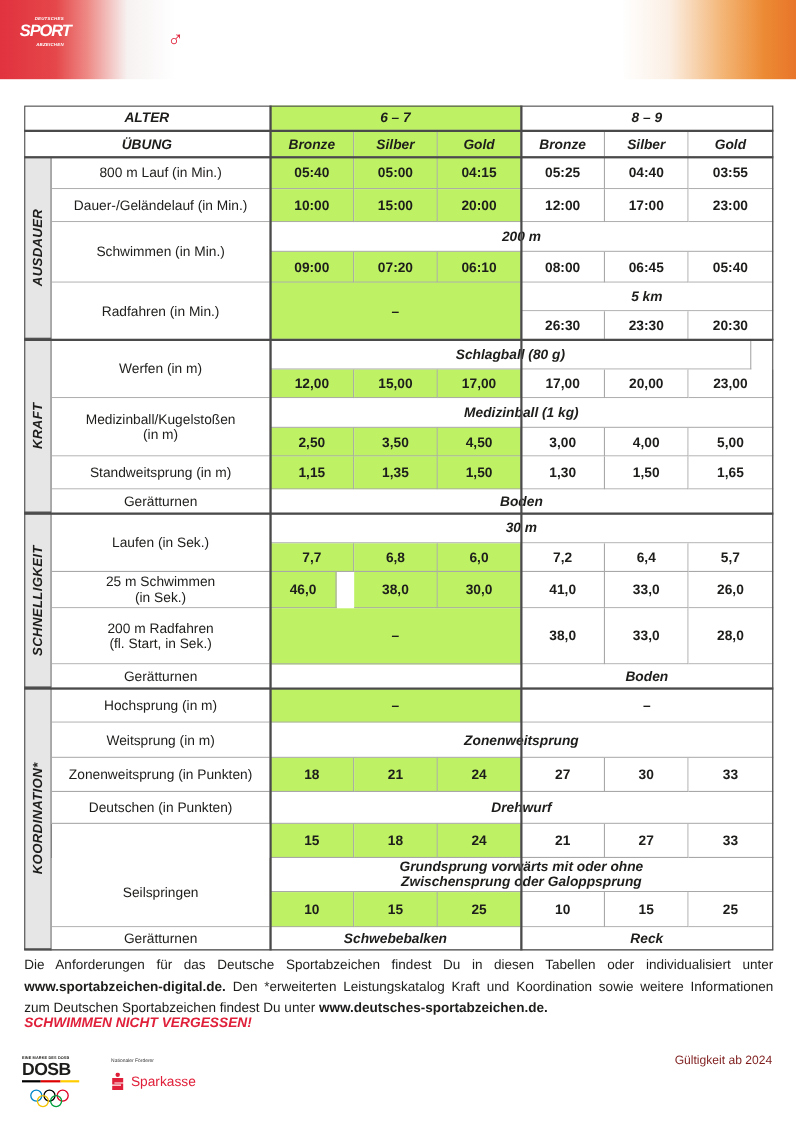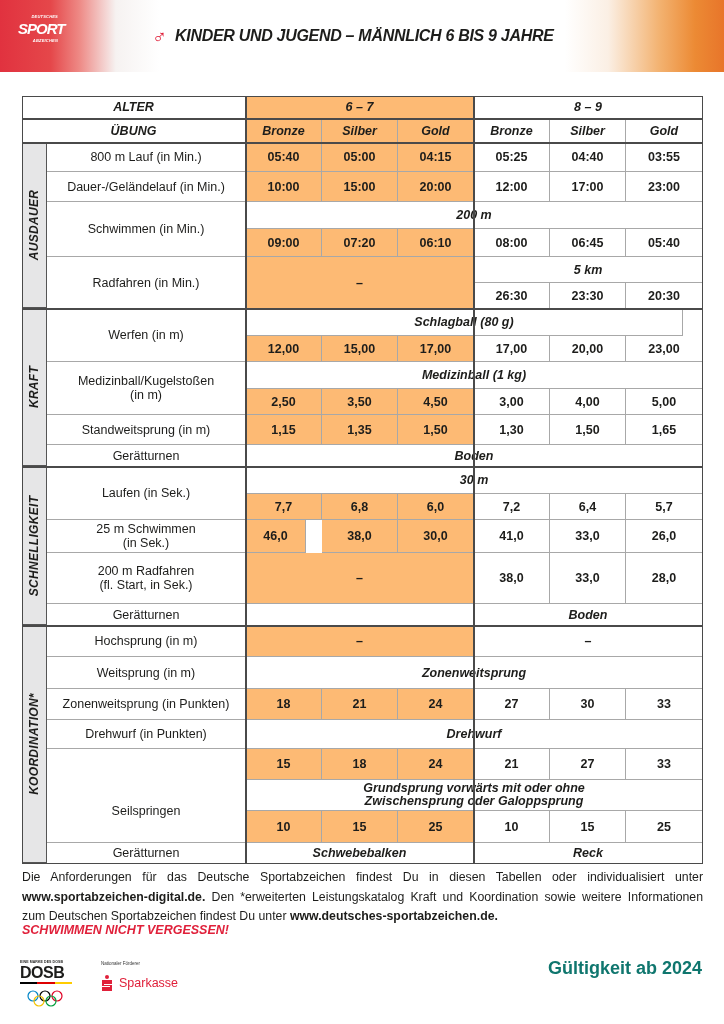--- a/index.html
+++ b/index.html
@@ -21,21 +21,21 @@
   .title .male { color: #e0203a; font-size: 20px; font-weight: bold; line-height: 20px; }
   .title .text { font-size: 16px; font-weight: bold; font-style: italic; letter-spacing: -0.3px; color: #1d1d1b; }
 
   
   .tbl { position: absolute; left: 22px; top: 96px; width: 681px; height: 768px; }
   .cell {
     position: absolute; display: flex; align-items: center; justify-content: center; text-align: center;
     font-size: 12.5px; line-height: 14px; color: #1d1d1b;
     border-right: 1px solid #a8a8a8; border-bottom: 1px solid #a8a8a8;
   }
-  .g { background: #fdba74; }
+  .g { background: #bef264; }
   .w { background: #ffffff; }
   .hdr { font-weight: bold; font-style: italic; font-size: 12.5px; }
   .val { font-weight: bold; font-size: 12.5px; }
   .lbl { font-weight: normal; font-size: 12.5px; }
   .span-text { font-weight: bold; font-style: italic; font-size: 12.5px; }
   .cat {
     position: absolute; background: #e6e6e7; border-right: 1px solid #555; border-bottom: 2px solid #555;
   }
   .cat span {
     position: absolute; left: 50%; top: 50%; transform: translate(-50%, -50%) rotate(-90deg);
@@ -52,34 +52,33 @@
 
   .dosb { position: absolute; left: 20px; top: 960px; width: 52px; }
   .dosb .tag { font-size: 3.5px; font-weight: bold; letter-spacing: 0.1px; display: block; }
   .dosb .word { font-size: 16px; font-weight: bold; letter-spacing: -0.5px; line-height: 18px; display: block; }
   .dosb .flagbar { display: flex; height: 2px; width: 52px; }
   .dosb .flagbar div { flex: 1; }
   .rings { position: absolute; left: 27px; top: 990px; width: 36px; height: 18px; }
   .spk-tag { position: absolute; left: 101px; top: 961px; font-size: 4.5px; color: #333; }
   .spk { position: absolute; left: 101px; top: 975px; display: flex; align-items: center; gap: 6px; color: #e0203a; font-size: 12.5px; }
   .spk .s-icon { width: 12px; height: 16px; position: relative; }
-  .valid { position: absolute; right: 22px; top: 958px; font-size: 18px; color: #0f766e; font-weight: bold; }
+  .valid { position: absolute; right: 22px; top: 958px; font-size: 11px; color: #7f1d1d; }
 </style>
 </head>
 <body>
 
 <div class="banner">
   <div class="logo">
     <span class="small">DEUTSCHES</span>
     <span class="big">SPORT</span>
     <span class="small">ABZEICHEN</span>
   </div>
   <div class="title">
     <span class="male">♂</span>
-    <span class="text">KINDER UND JUGEND – MÄNNLICH 6 BIS 9 JAHRE</span>
   </div>
 </div>
 
 <div class="tbl" id="tbl">
     <div class="cell w hdr" style="left: 0px; top: 0px; width: 224px; height: 23px;">ALTER</div>
     <div class="cell g hdr" style="left: 224px; top: 0px; width: 228px; height: 23px;">6 – 7</div>
     <div class="cell w hdr" style="left: 452px; top: 0px; width: 229px; height: 23px;">8 – 9</div>
     <div class="cell w hdr" style="left: 0px; top: 23px; width: 224px; height: 24px;">ÜBUNG</div>
     <div class="cell g hdr" style="left: 224px; top: 23px; width: 76px; height: 24px;">Bronze</div>
     <div class="cell g hdr" style="left: 300px; top: 23px; width: 76px; height: 24px;">Silber</div>
@@ -189,21 +188,21 @@
     <div class="cell w val" style="left: 452px; top: 530px; width: 229px; height: 31px;">–</div>
     <div class="cell w lbl" style="left: 25px; top: 561px; width: 199px; height: 32px;">Weitsprung (in m)</div>
     <div class="cell w span-text" style="left: 224px; top: 561px; width: 457px; height: 32px;">Zonenweitsprung</div>
     <div class="cell w lbl" style="left: 25px; top: 593px; width: 199px; height: 31px;">Zonenweitsprung (in Punkten)</div>
     <div class="cell g val" style="left: 224px; top: 593px; width: 76px; height: 31px;">18</div>
     <div class="cell g val" style="left: 300px; top: 593px; width: 76px; height: 31px;">21</div>
     <div class="cell g val" style="left: 376px; top: 593px; width: 76px; height: 31px;">24</div>
     <div class="cell w val" style="left: 452px; top: 593px; width: 76px; height: 31px;">27</div>
     <div class="cell w val" style="left: 528px; top: 593px; width: 76px; height: 31px;">30</div>
     <div class="cell w val" style="left: 604px; top: 593px; width: 77px; height: 31px;">33</div>
-    <div class="cell w lbl" style="left: 25px; top: 624px; width: 199px; height: 29px;">Drehwurf (in Punkten)</div>
+    <div class="cell w lbl" style="left: 25px; top: 624px; width: 199px; height: 29px;">Deutschen (in Punkten)</div>
     <div class="cell w span-text" style="left: 224px; top: 624px; width: 457px; height: 29px;">Drehwurf</div>
     <div class="cell g val" style="left: 224px; top: 653px; width: 76px; height: 31px;">15</div>
     <div class="cell g val" style="left: 300px; top: 653px; width: 76px; height: 31px;">18</div>
     <div class="cell g val" style="left: 376px; top: 653px; width: 76px; height: 31px;">24</div>
     <div class="cell w val" style="left: 452px; top: 653px; width: 76px; height: 31px;">21</div>
     <div class="cell w val" style="left: 528px; top: 653px; width: 76px; height: 31px;">27</div>
     <div class="cell w val" style="left: 604px; top: 653px; width: 77px; height: 31px;">33</div>
     <div class="cell w lbl" style="left: 25px; top: 684px; width: 199px; height: 63px;">Seilspringen</div>
     <div class="cell w span-text" style="left: 224px; top: 684px; width: 457px; height: 31px; flex-direction: column; line-height: 13px;">
       <span>Grundsprung vorwärts mit oder ohne</span>

